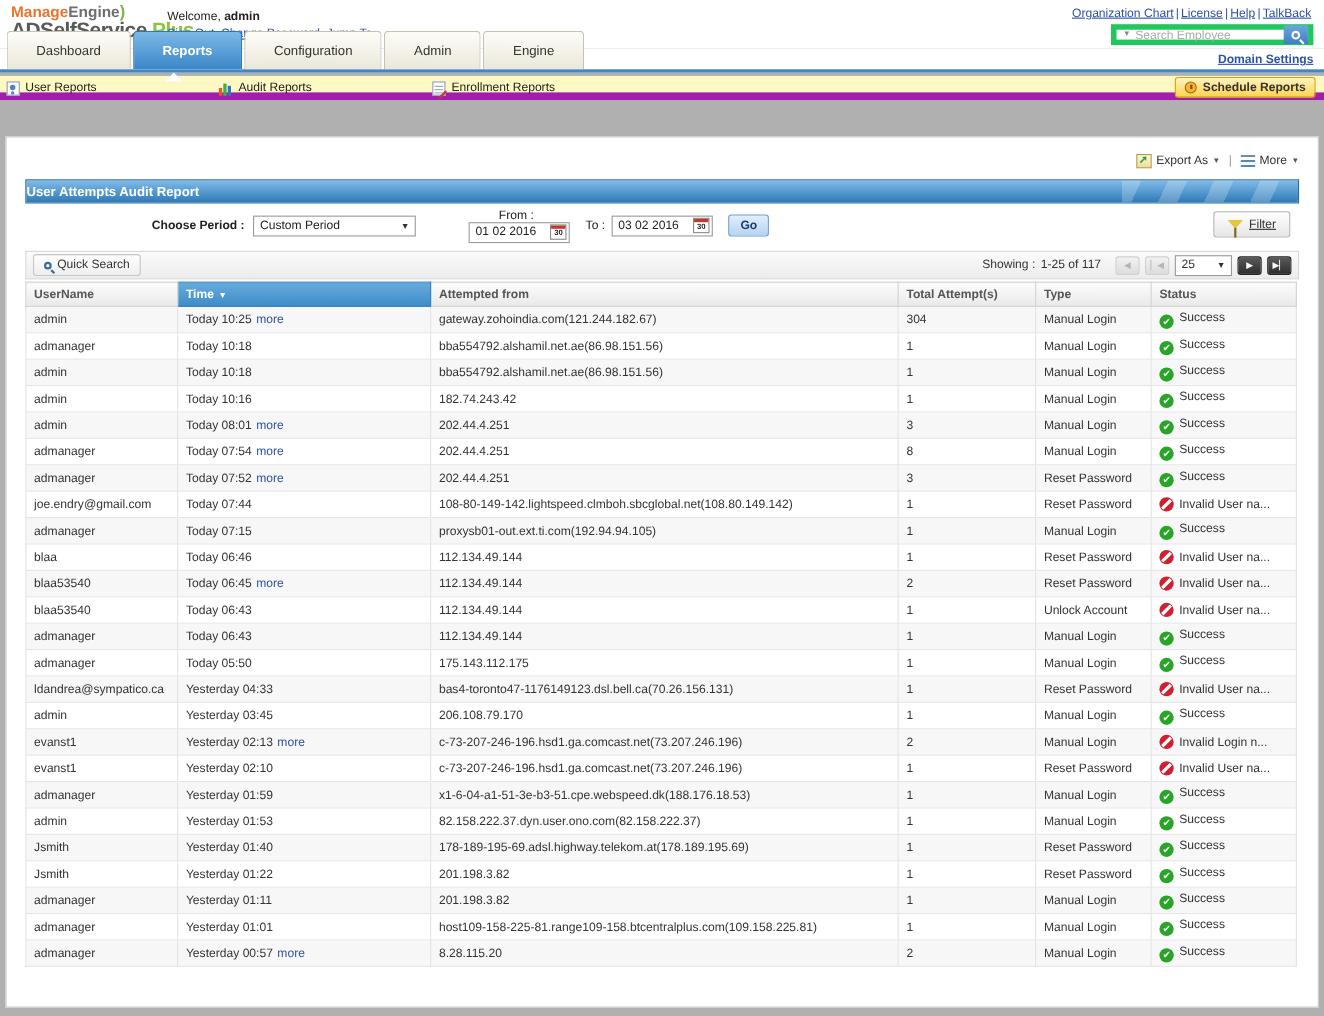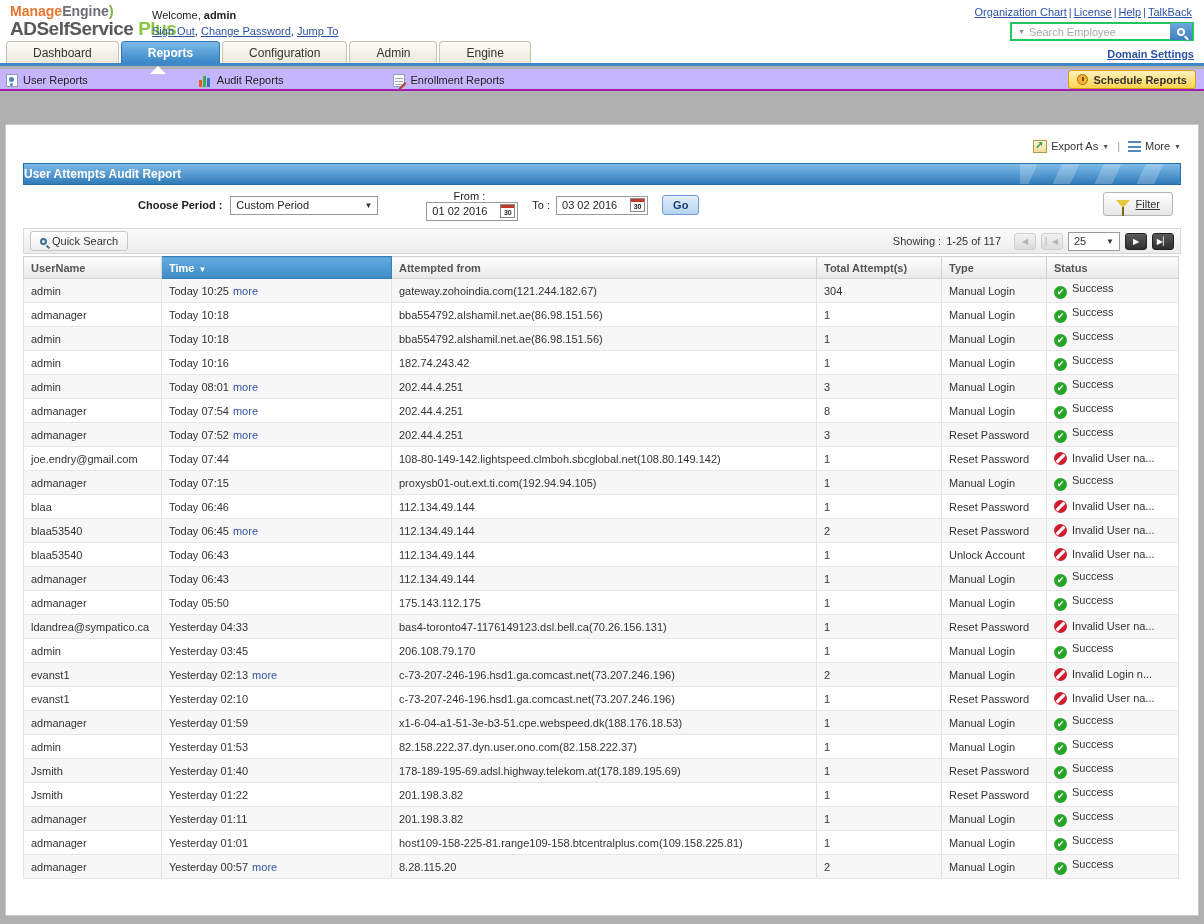--- a/index.html
+++ b/index.html
@@ -15,36 +15,36 @@
   .logo .swoosh { color:#7ab648; font-weight:bold; font-size:15px; }
   .logo .l2 { font-size:19px; font-weight:bold; letter-spacing:-0.5px; }
   .logo .l2 .dark { color:#58595b; }
   .logo .l2 .green { color:#8cc63f; }
   .welcome { position:absolute; left:152px; top:9px; font-size:11px; color:#222; }
   .welcome b { font-weight:bold; }
   .welcome .links { margin-top:4px; font-size:11px; }
   .toplinks { position:absolute; right:10px; top:6px; font-size:11px; }
   .toplinks a { margin:0 2px; }
   .toplinks .sep { color:#2d52a3; }
-  .empsearch { position:absolute; right:10px; top:22px; width:184px; height:19px; border:2px solid #22c55e; background:#fff; display:flex; align-items:center; }
+  .empsearch { position:absolute; right:10px; top:22px; width:184px; height:19px; border:5px solid #22c55e; background:#fff; display:flex; align-items:center; }
   .empsearch .caret { font-size:7px; color:#888; padding:0 4px 0 6px; }
   .empsearch .ph { font-size:11px; color:#aaa; flex:1; }
   .empsearch .sbtn { width:22px; height:17px; background:linear-gradient(#6aa7dd,#3d7fc0); display:flex; align-items:center; justify-content:center; }
   .mag { position:relative; width:8px; height:8px; border:2px solid #fff; border-radius:50%; }
   .mag::after { content:""; position:absolute; width:5px; height:2px; background:#fff; transform:rotate(45deg); left:5px; top:7px; }
 
   
   .tabrow { position:absolute; left:0; top:44px; width:1204px; height:22px; background:#fff; border-bottom:3px solid #3f87c6; }
   .tabs { position:absolute; left:6px; bottom:0; display:flex; gap:2px; }
-  .tab { height:22px; padding:4px 26px; font-size:12px; color:#333; background:linear-gradient(#fdfdf8,#ebe8da); border:1px solid #c5c2b2; border-bottom:none; border-radius:4px 4px 0 0; display:flex; align-items:center; }
+  .tab { height:22px; padding:17px 26px; font-size:12px; color:#333; background:linear-gradient(#fdfdf8,#ebe8da); border:1px solid #c5c2b2; border-bottom:none; border-radius:4px 4px 0 0; display:flex; align-items:center; }
   .tab.active { background:linear-gradient(#7cb9e6,#3a86c8); color:#fff; font-weight:bold; border-color:#2f78b5; }
   .domset { position:absolute; right:10px; top:4px; font-size:11px; font-weight:bold; }
 
   
-  .subnav { position:absolute; left:0; top:69px; width:1204px; height:22px; background:#c4b5fd; border-bottom:2px solid #a21caf; }
+  .subnav { position:absolute; left:0; top:69px; width:1204px; height:22px; background:#fef9c3; border-bottom:7px solid #a21caf; }
   .notch { position:absolute; left:150px; top:-3px; width:0; height:0; border-left:8px solid transparent; border-right:8px solid transparent; border-bottom:8px solid #ffffff; }
   .subitems { position:absolute; left:6px; top:0; height:22px; display:flex; align-items:center; gap:110px; }
   .subitem { display:flex; align-items:center; gap:5px; font-size:11px; color:#222; cursor:pointer; }
   .sched { position:absolute; right:8px; top:1px; height:19px; padding:0 8px; display:flex; align-items:center; gap:5px; font-size:11px; font-weight:bold; color:#333; background:linear-gradient(#fff3c0,#ffd34d); border:1px solid #d4a017; border-radius:3px; cursor:pointer; }
   .clock { width:11px; height:11px; border-radius:50%; background:#f9b234; border:1px solid #a66a00; position:relative; }
   .clock::after { content:""; position:absolute; left:4px; top:2px; width:2px; height:4px; background:#7c4a00; }
 
   
   .card { position:absolute; left:5px; top:124px; width:1194px; height:792px; background:#ffffff; border:1px solid #c9c9c9; padding:0 17px; }
   .cardtools { margin-top:12px; height:18px; display:flex; justify-content:flex-end; align-items:center; gap:8px; font-size:11px; color:#333; }

